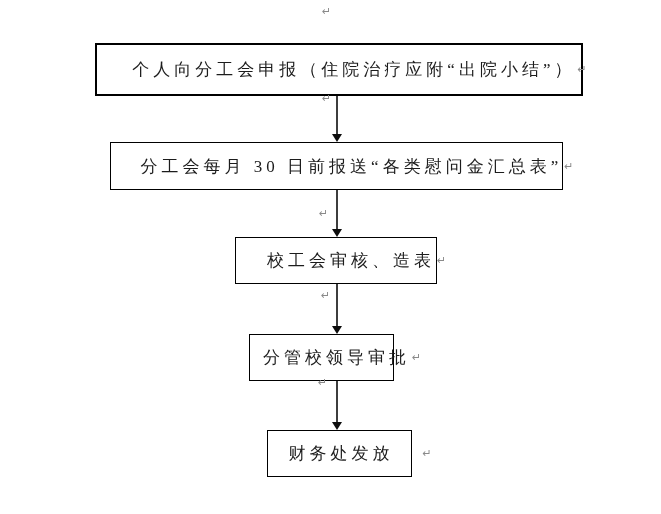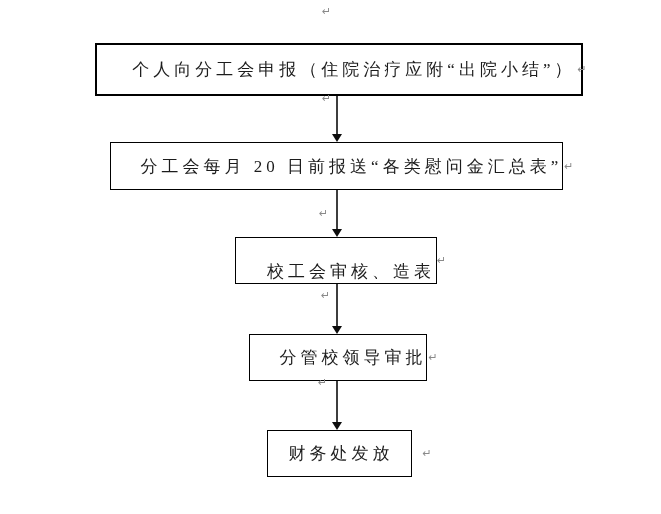--- a/index.html
+++ b/index.html
@@ -23,22 +23,22 @@
     border: 1.5px solid #000000;
     background: #ffffff;
     color: #1c1c1c;
     font-size: 17px;
     letter-spacing: 4px;
     white-space: nowrap;
     padding-left: 41px;
   }
   .b1 { left: 95px;  top: 43px;  width: 488px; height: 53px; border-width: 2px; }
   .b2 { left: 110px; top: 142px; width: 453px; height: 48px; }
-  .b3 { left: 235px; top: 237px; width: 202px; height: 47px; align-items: flex-end; }
-  .b4 { left: 249px; top: 334px; width: 178px; height: 47px; }
+  .b3 { left: 235px; top: 237px; width: 202px; height: 47px; }
+  .b4 { left: 249px; top: 334px; width: 145px; height: 47px; }
   .b5 { left: 267px; top: 430px; width: 145px; height: 47px; gap: 27px; }
 
   .pmark-inline {
     color: #8a8a8a;
     font-size: 11px;
     letter-spacing: 0;
     margin-left: 2px;
     font-family: "DejaVu Sans", sans-serif;
     align-self: center;
   }
@@ -91,21 +91,21 @@
     <span class="pmark-inline">↵</span>
   </div>
 
   <span class="pmark pm1">↵</span>
   <div class="connector c1">
     <span class="line"></span>
     <span class="head"></span>
   </div>
 
   <div class="flow-box b2">
-    <span>分工会每月 20 日前报送“各类慰问金汇总表”</span>
+    <span>分工会每月 30 日前报送“各类慰问金汇总表”</span>
     <span class="pmark-inline">↵</span>
   </div>
 
   <span class="pmark pm2">↵</span>
   <div class="connector c2">
     <span class="line"></span>
     <span class="head"></span>
   </div>
 
   <div class="flow-box b3">

